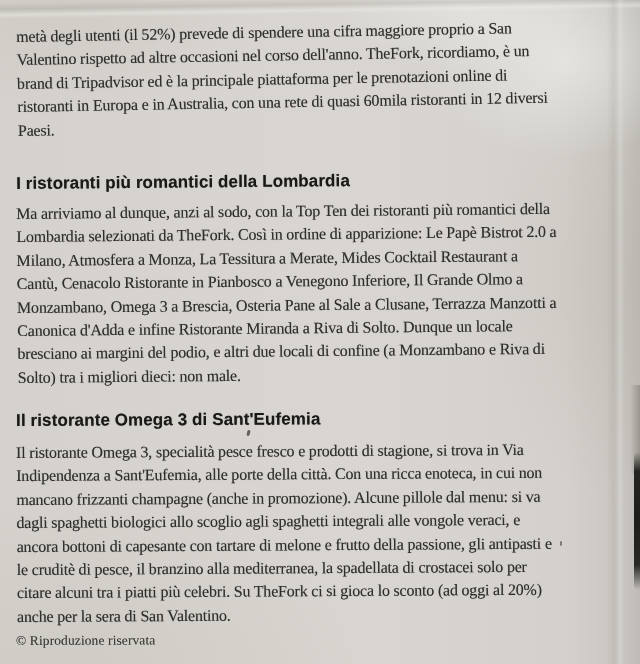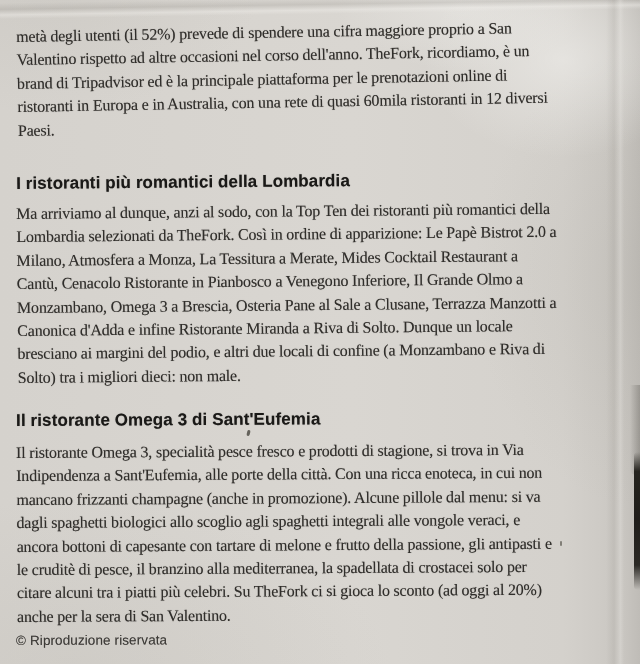--- a/index.html
+++ b/index.html
@@ -62,21 +62,21 @@
   }
   .heading {
     position: absolute; left: 16px; white-space: nowrap;
     font-family: "Liberation Sans", sans-serif; font-weight: bold;
     font-size: 17px; letter-spacing: 0.1px;
     color: var(--heading-text, #1a1917);
     text-shadow: 0 0 0.7px rgba(40,39,37,0.5);
   }
   .footer-note {
     position: absolute; left: 16px; white-space: nowrap;
-    font-family: Liberation Sans, sans-serif;
+    font-family: Liberation Serif, serif;
     font-size: 13.5px; letter-spacing: 0.1px;
     color: var(--footer-text, #3c3a37);
     text-shadow: 0 0 0.6px rgba(70,68,64,0.45);
   }
   
   #p1 { top: 25px;  transform: rotate(-1.0deg);  transform-origin: left top; }
   #h1 { top: 174px; transform: rotate(-0.5deg);  transform-origin: left top; }
   #p2 { top: 202px; transform: rotate(-0.55deg); transform-origin: left top; }
   #h2 { top: 411px; transform: rotate(-0.3deg);  transform-origin: left top; }
   #p3 { top: 441px; transform: rotate(-0.35deg); transform-origin: left top; }

